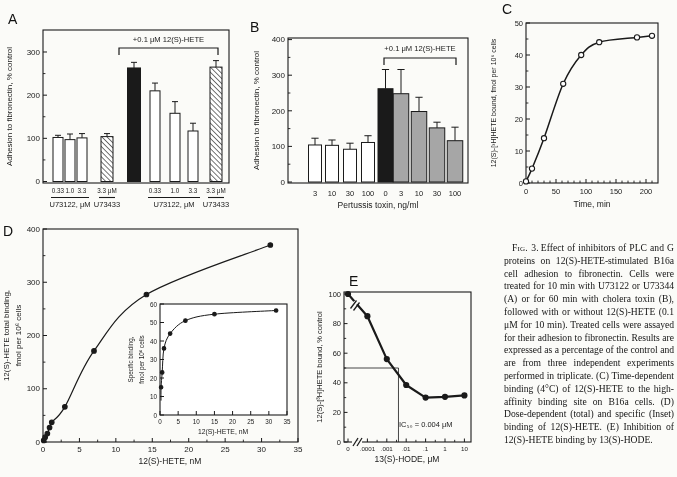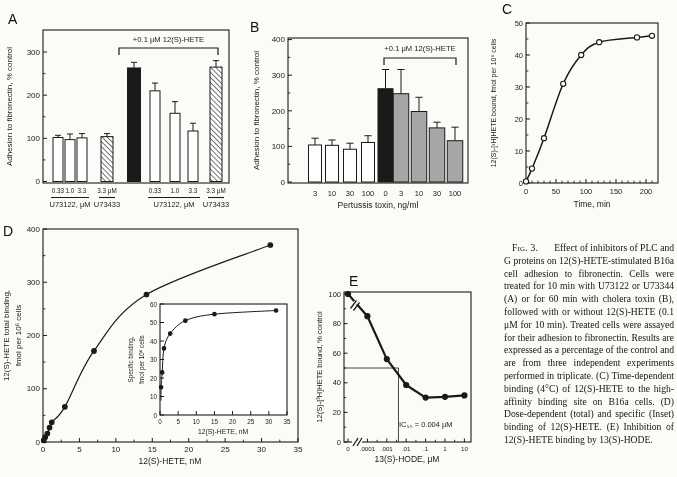--- a/index.html
+++ b/index.html
@@ -16,21 +16,21 @@
   #letter-b{left:250px; top:20px;}
   #letter-c{left:502px; top:2px;}
   #letter-d{left:3px;  top:224px;}
   #letter-e{left:349px; top:274px;}
   .caption{
     position:absolute; left:504px; top:242px; width:170px;
     font-family:"Liberation Serif", "DejaVu Serif", serif;
     font-size:9.6px; line-height:12.8px; text-align:justify;
     text-indent:8px; color:#141414;
   }
-  .caption .fig-label{font-variant:small-caps; letter-spacing:.2px; margin-right:16px;}
+  .caption .fig-label{font-variant:small-caps; letter-spacing:.2px; margin-right:2px;}
   svg{position:absolute; left:0; top:0;}
   text{user-select:none;}
 </style>
 </head>
 <body>
 
 <div class="page">
   <svg id="fig" width="677" height="477" viewBox="0 0 677 477">
       <defs>
         <pattern id="hatch" patternUnits="userSpaceOnUse" width="3.6" height="3.6" patternTransform="rotate(-45)">

